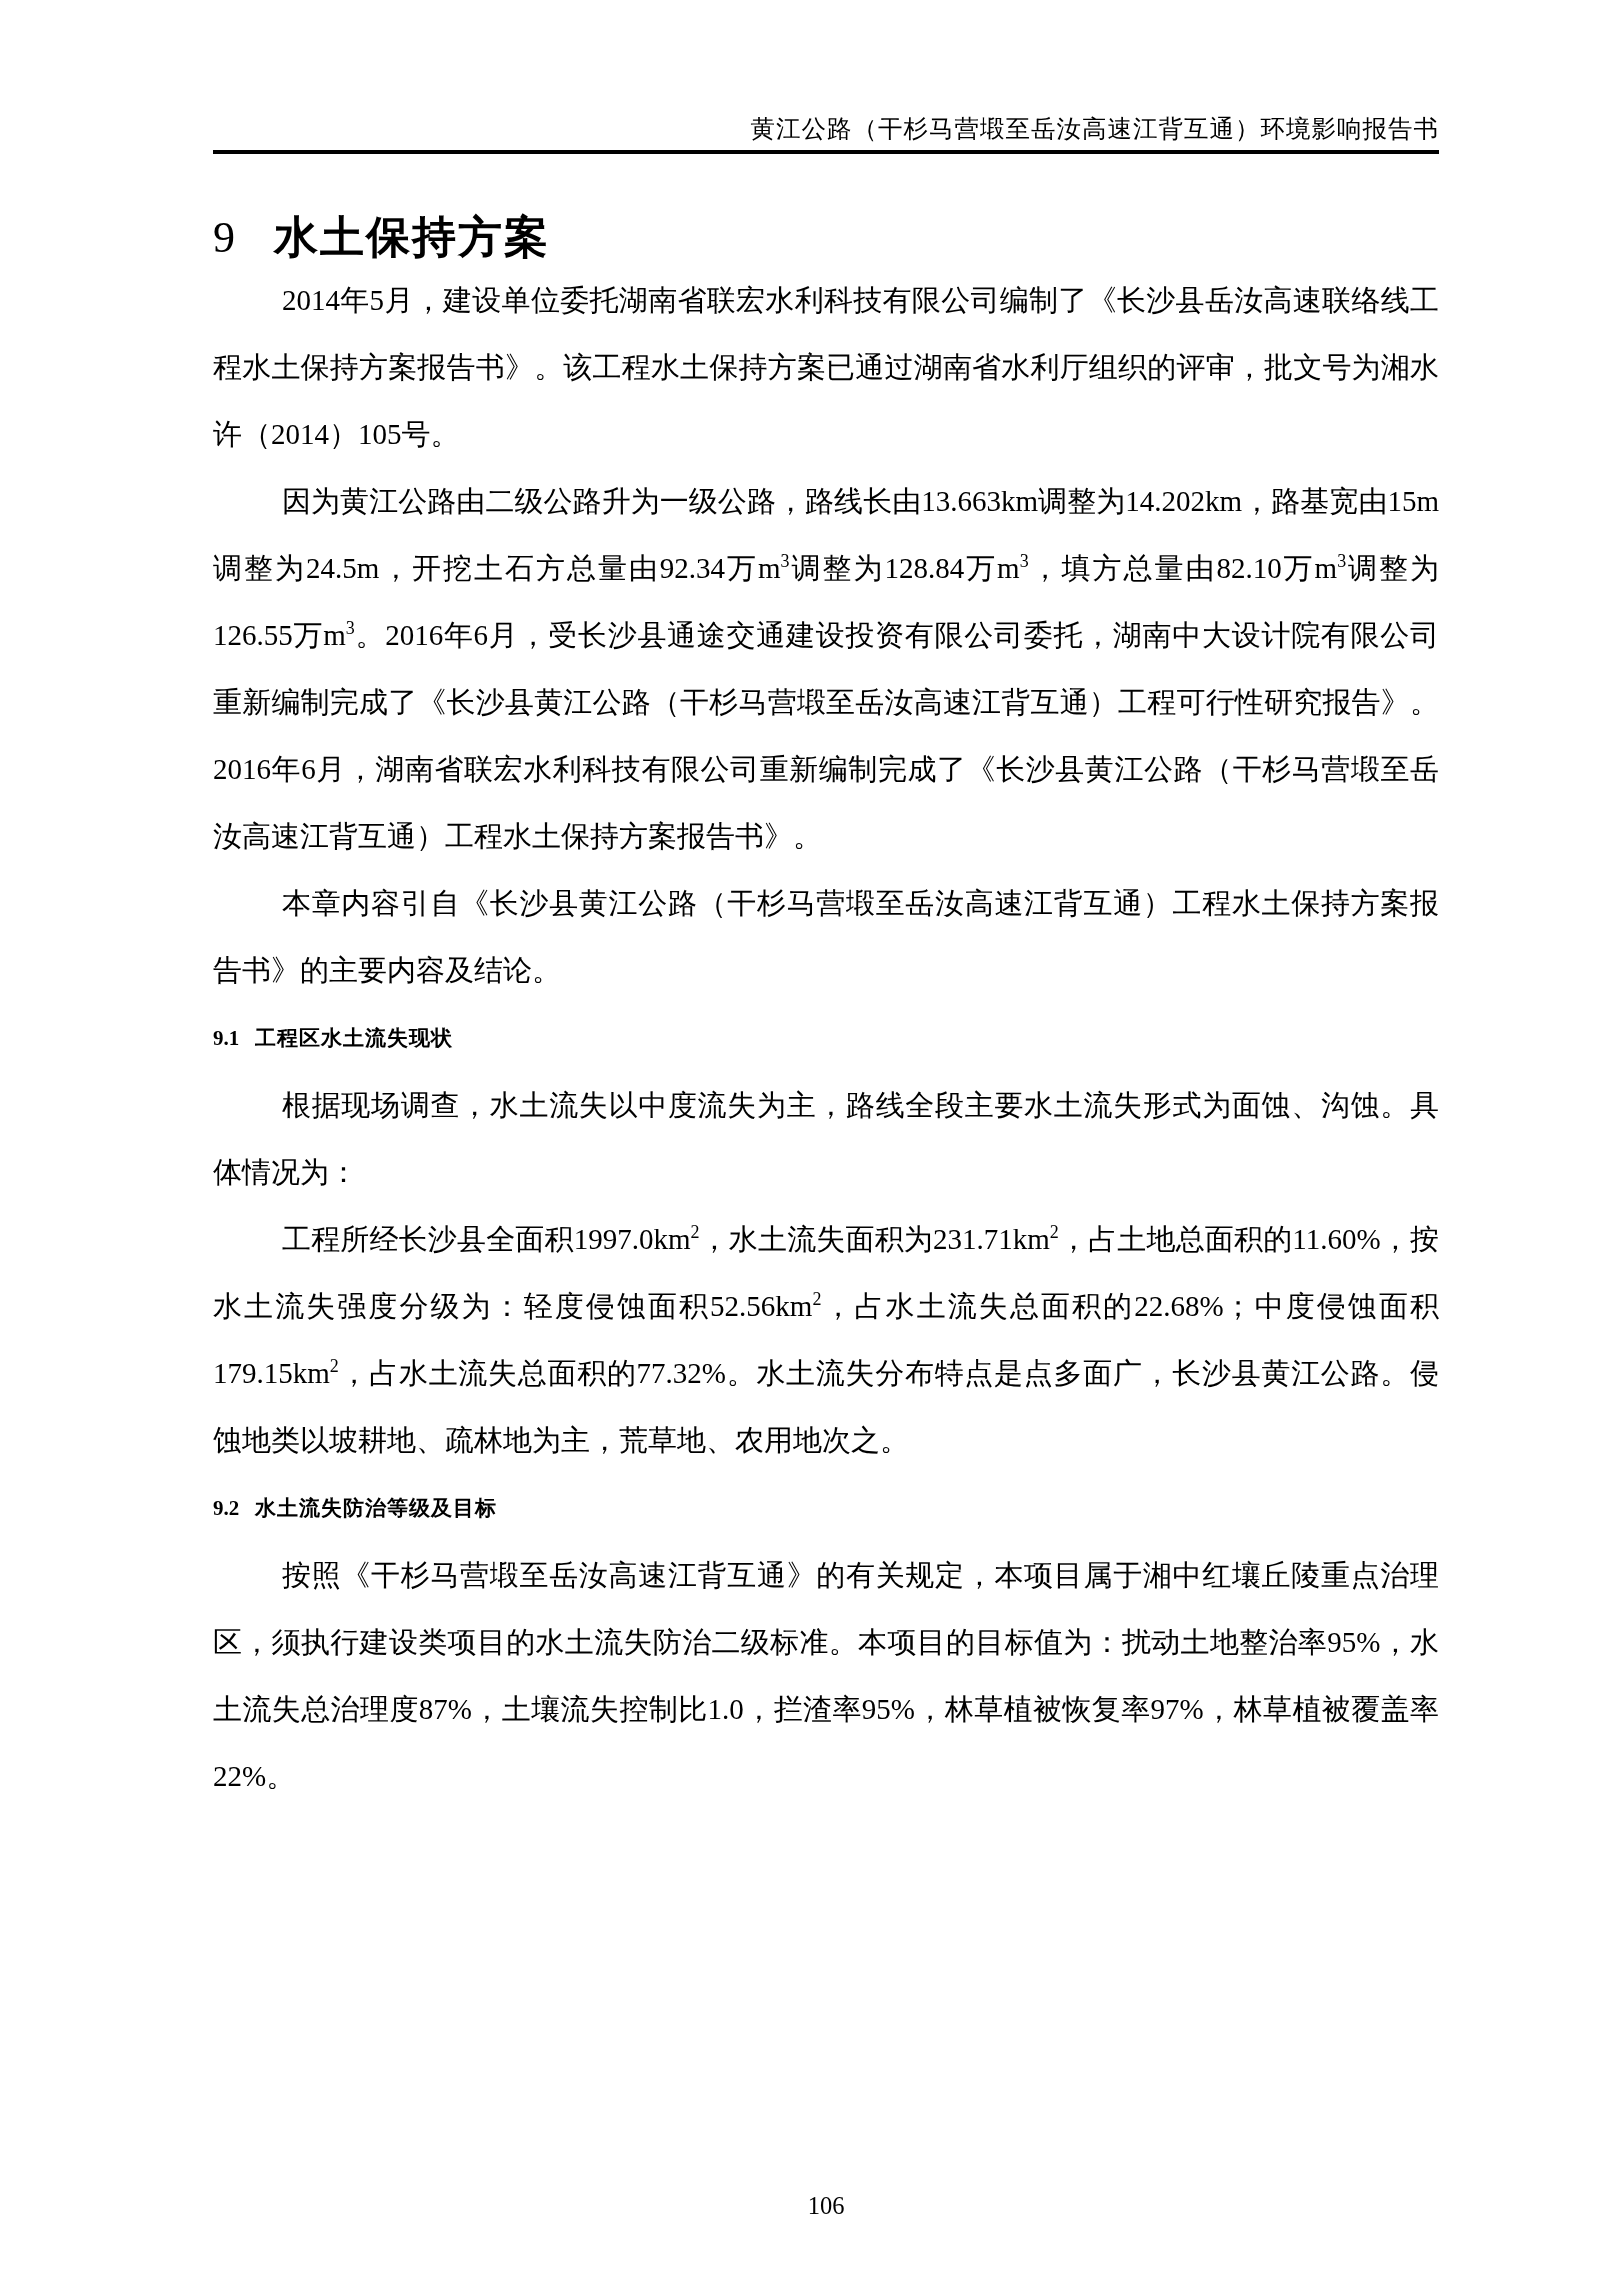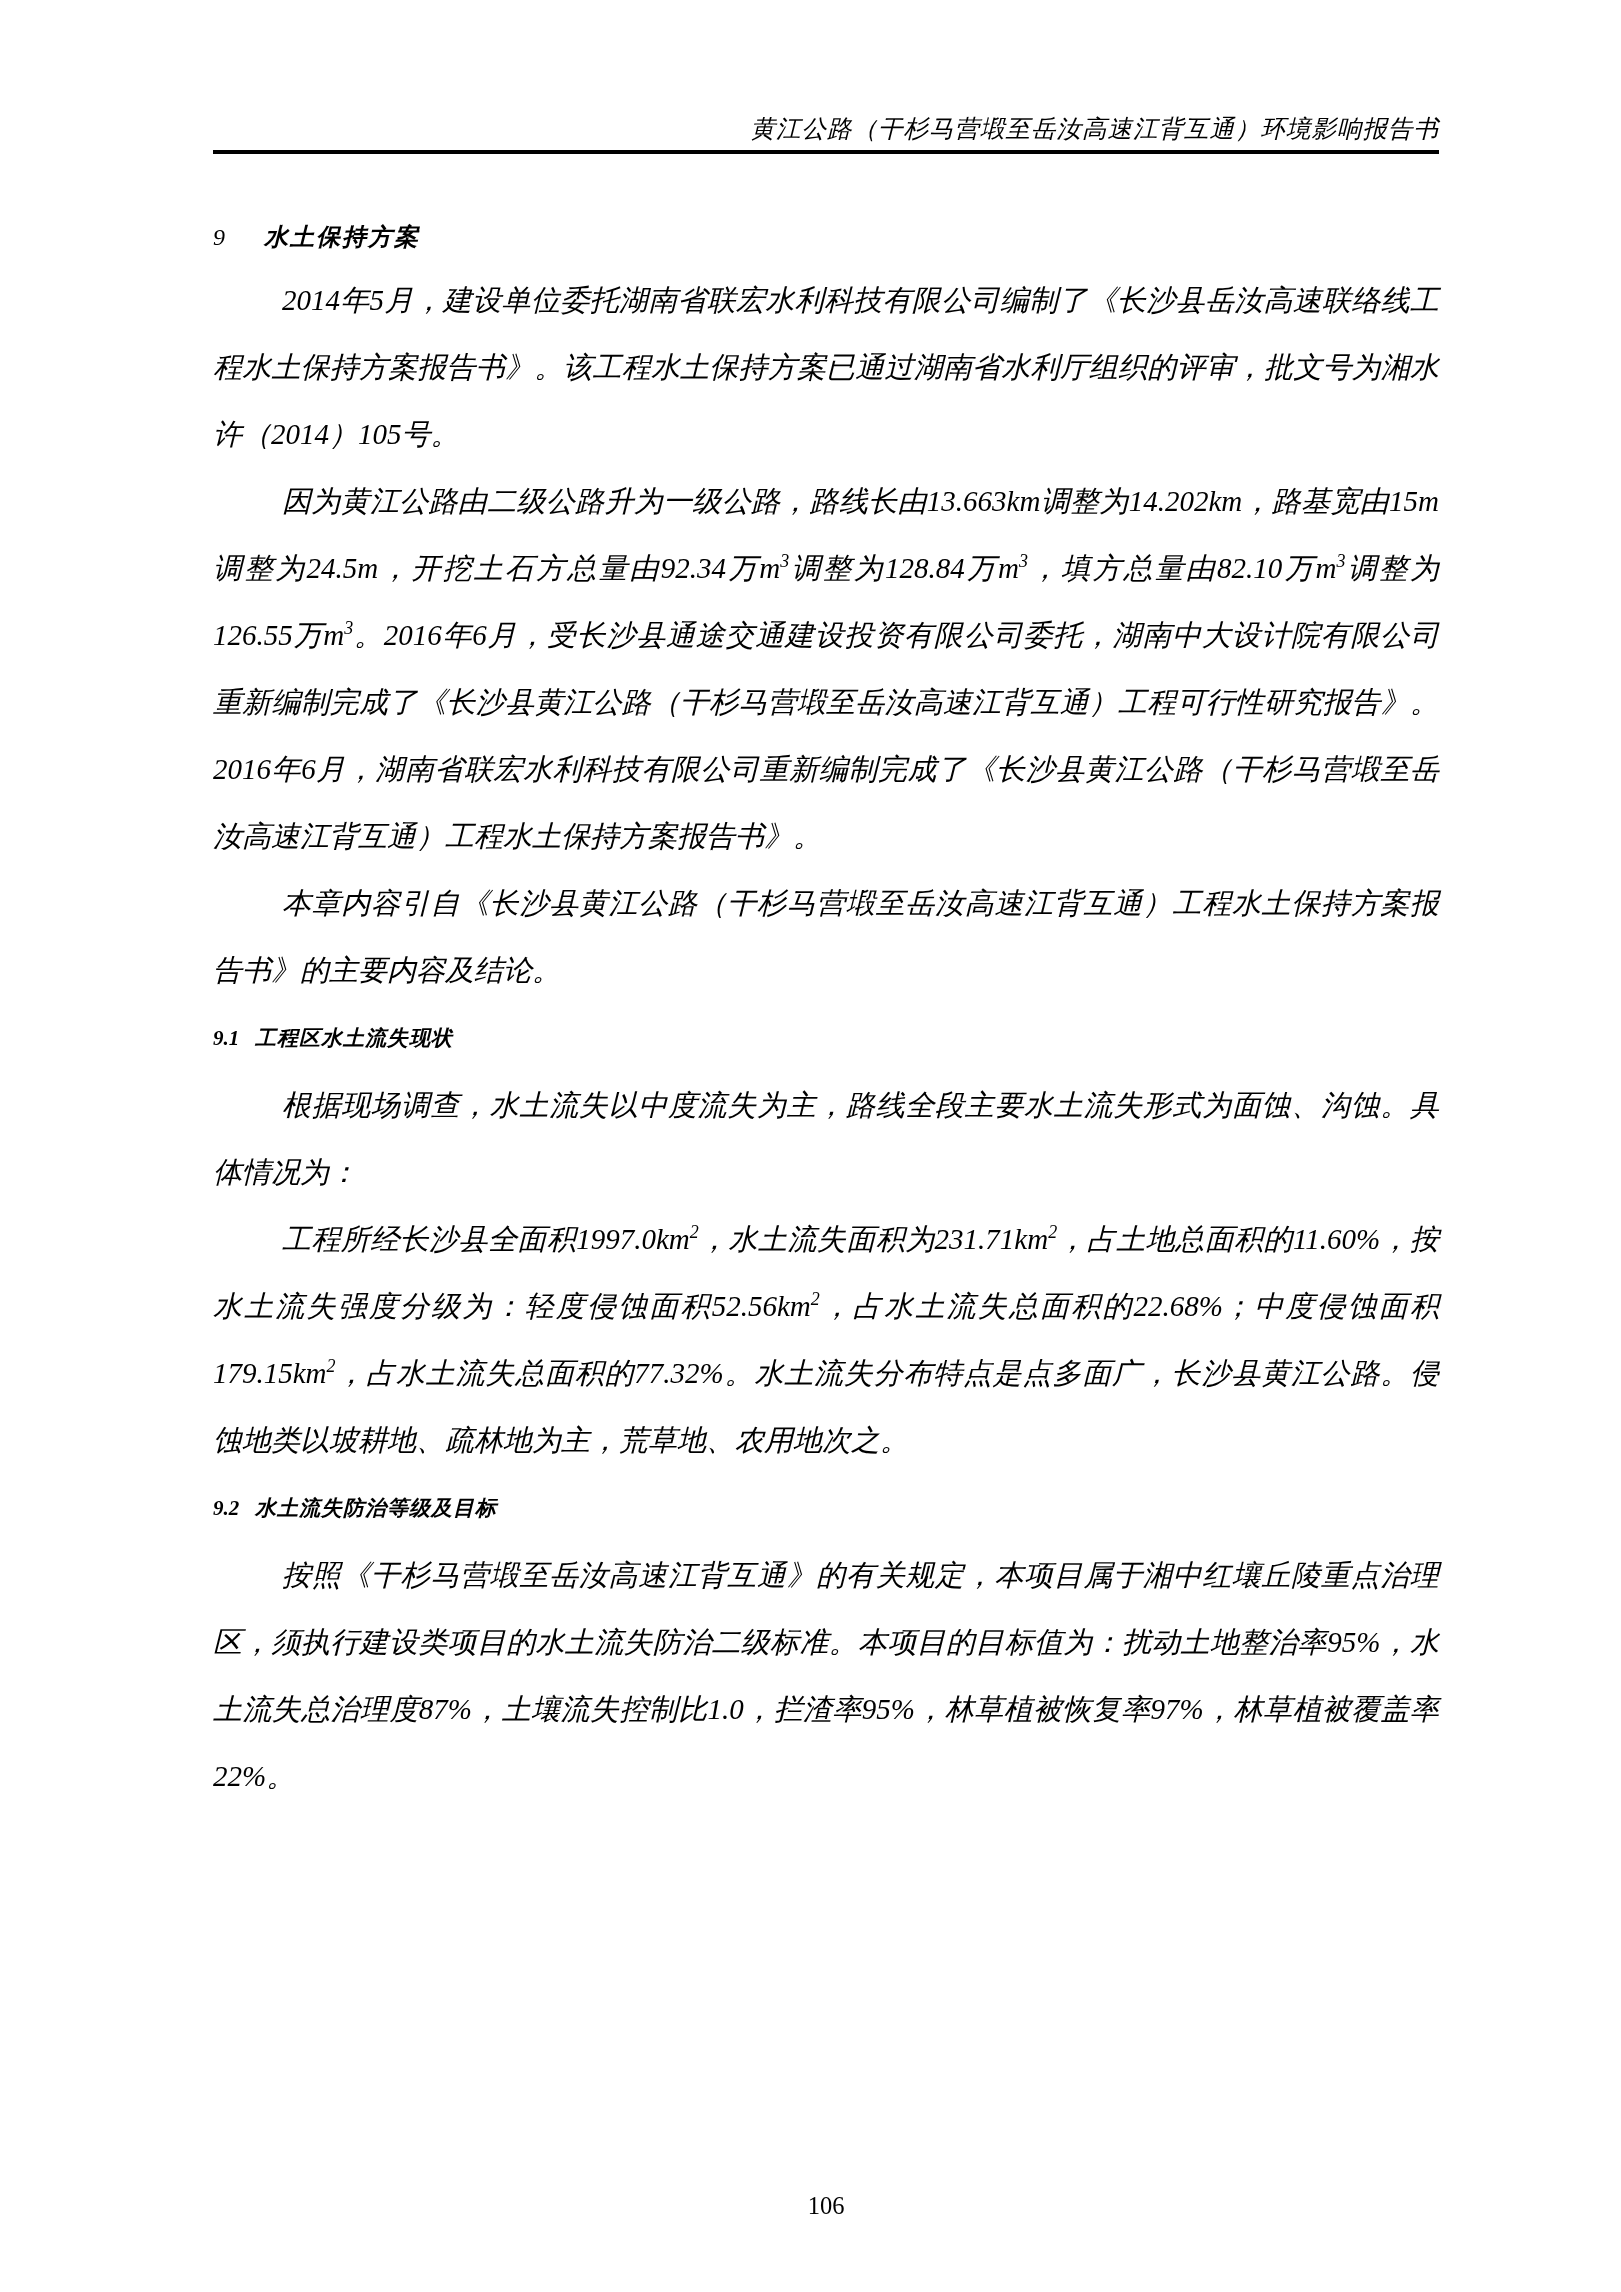--- a/index.html
+++ b/index.html
@@ -11,40 +11,39 @@
     background: #ffffff;
     color: #000000;
     overflow: hidden;
     font-family: "Liberation Serif", serif;
   }
   .content {
     position: absolute;
     left: 213px;
     top: 0;
     width: 1226px;
-    font-style: italic;
   }
   
   .report-header { padding-top: 114px; }
   .header-title {
     text-align: right;
     font-size: 24.5px;
     line-height: 29px;
     letter-spacing: 1px;
     font-family: "Liberation Serif", serif;
   }
   .header-rule {
     margin-top: 6.9px;
     height: 0;
     border-bottom: 4.9px solid #000000;
   }
   
   .chapter-heading {
     margin: 63px 0 9.8px 0;
-    font-size: 24px;
+    font-size: 44px;
     line-height: 39px;
     font-weight: bold;
     white-space: nowrap;
   }
   .chapter-number {
     font-family: "Liberation Serif", serif;
     font-weight: normal;
     margin-right: 39px;
   }
   .chapter-title {

